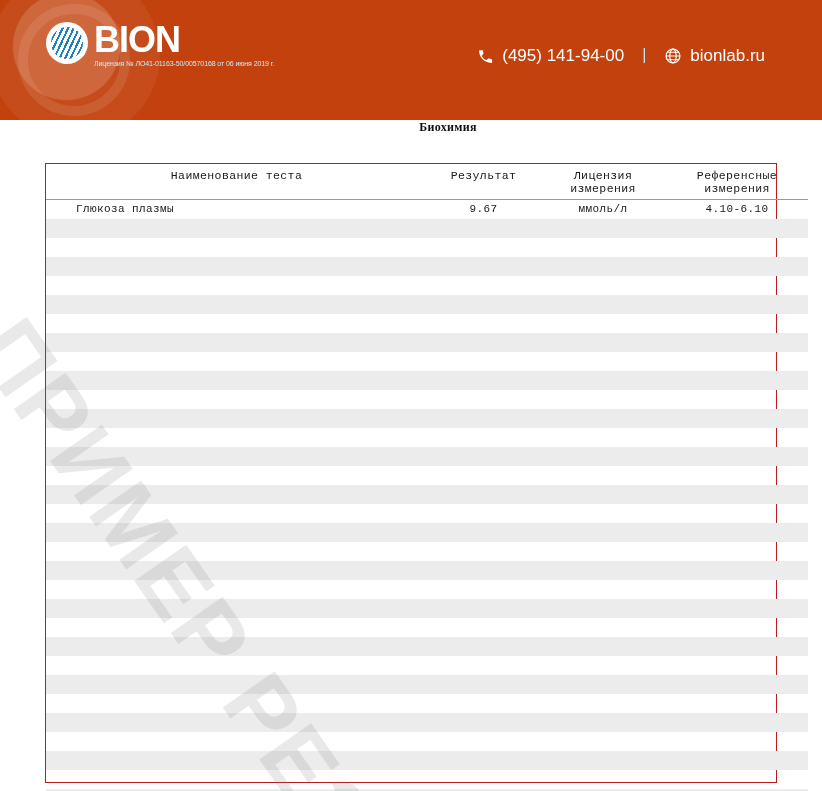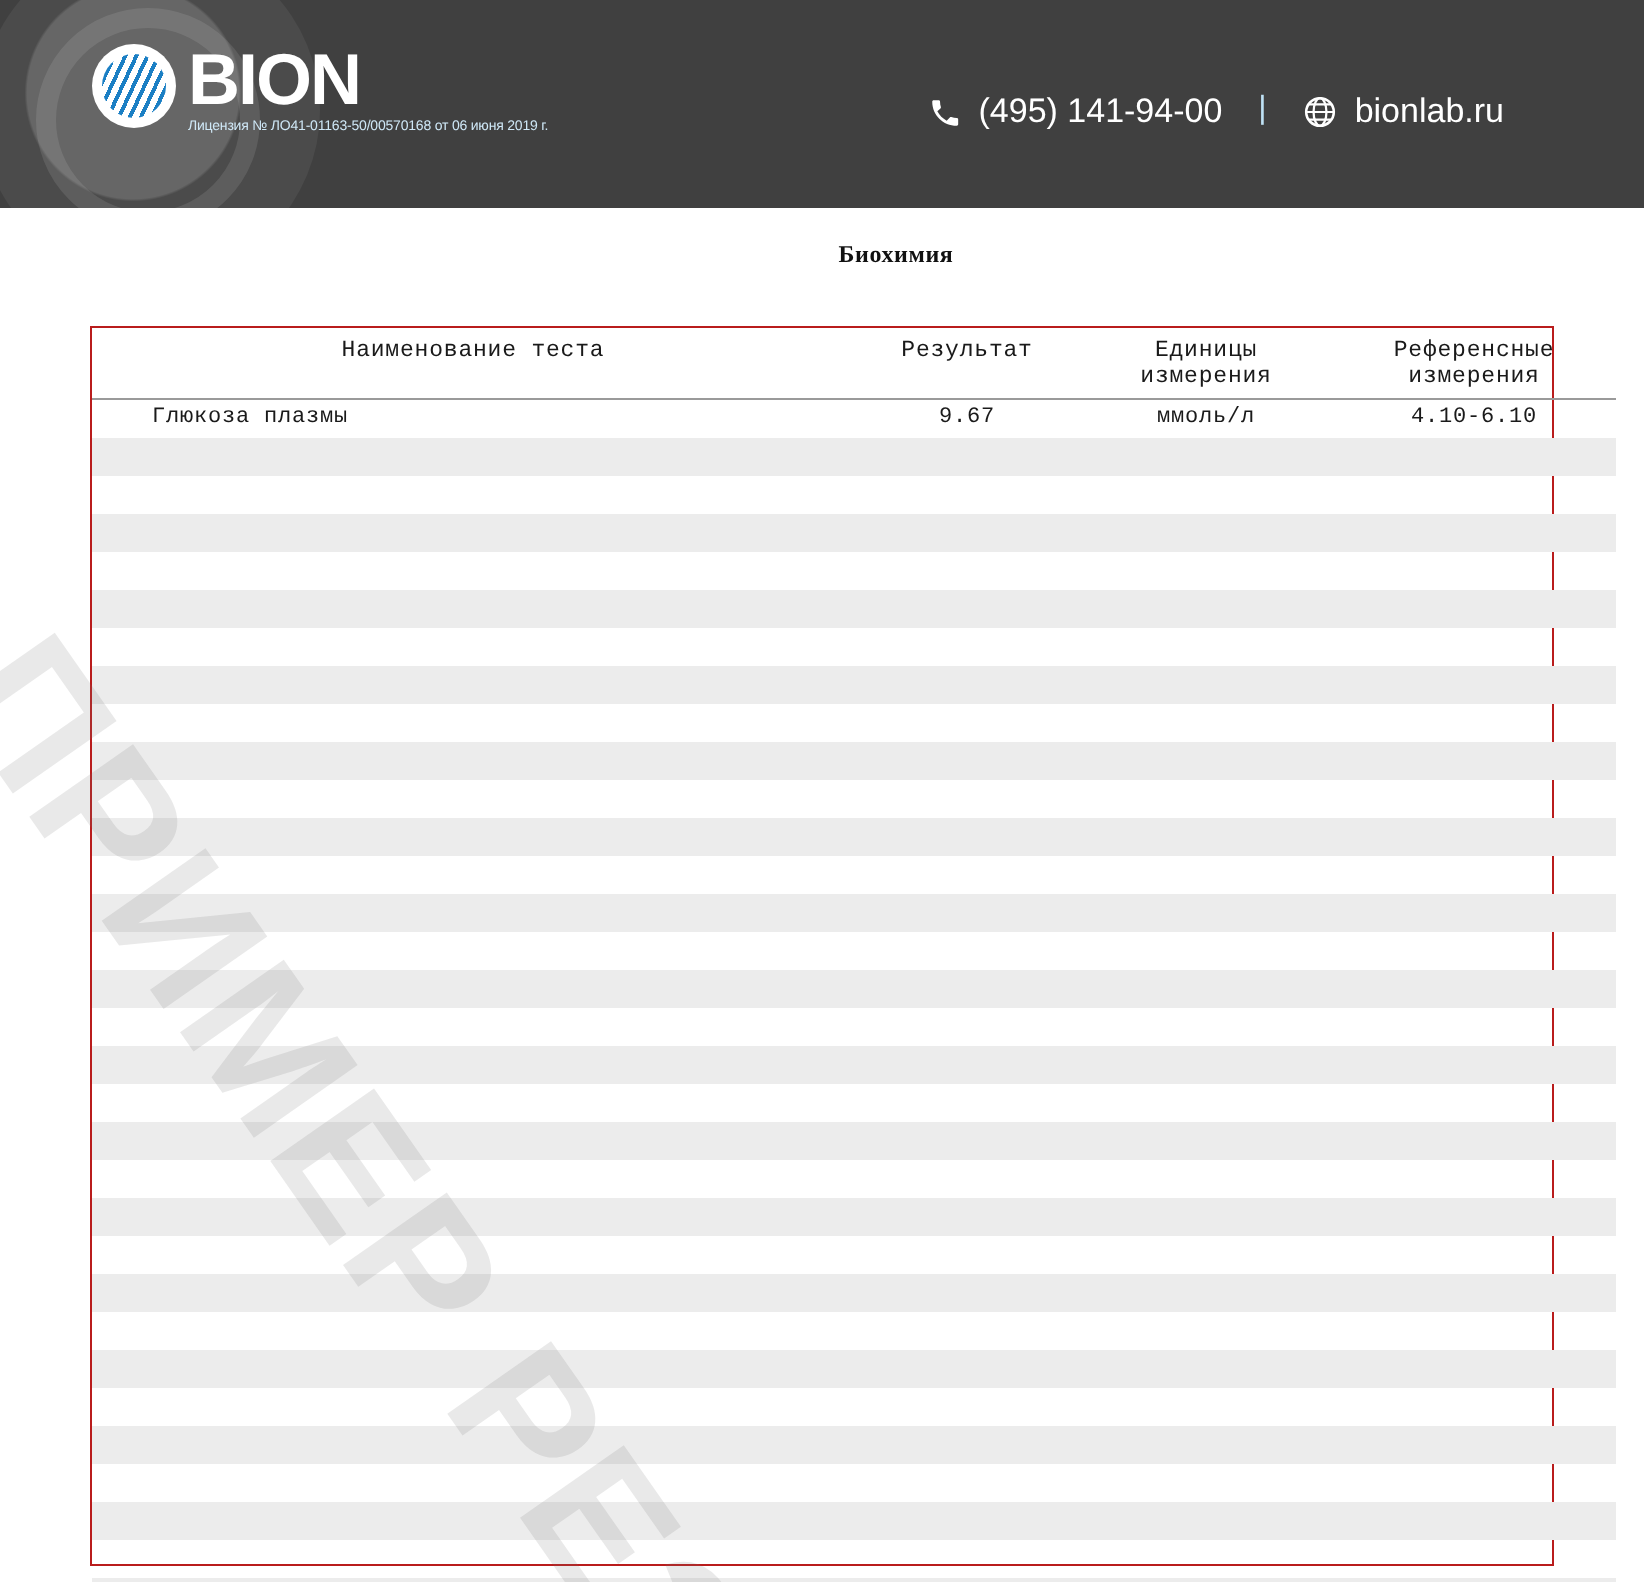--- a/index.html
+++ b/index.html
@@ -14,22 +14,22 @@
     position: relative;
     overflow: hidden;
   }
 
   
   .header {
     position: absolute;
     left: 0;
     top: 0;
     width: 822px;
-    height: 104px;
-    background: #404040;
+    height: 120px;
+    background: #c2410c;
     overflow: hidden;
   }
   .header-deco {
     position: absolute;
     left: -10px;
     top: -30px;
     width: 170px;
     height: 170px;
     border-radius: 50%;
     background: radial-gradient(circle at 45% 45%, rgba(255,255,255,0.20) 0 40%, rgba(255,255,255,0.06) 41% 100%);
@@ -93,21 +93,21 @@
   .brand-lic {
     font-size: 7px;
     color: #cfe8f7;
     line-height: 10px;
     margin-top: 1px;
     letter-spacing: -0.1px;
   }
 
   .contacts {
     position: absolute;
-    right: 70px;
+    right: 57px;
     top: 46px;
     display: flex;
     color: #ffffff;
     font-size: 17px;
   }
   .contacts .ico {
     display: inline-flex;
     align-items: center;
     justify-content: center;
     margin-right: 8px;
@@ -252,21 +252,21 @@
       <tr class="head-row">
         <th class="col-name">
           <div>Наименование теста</div>
           <div></div>
         </th>
         <th class="col-result">
           <div>Результат</div>
           <div></div>
         </th>
         <th class="col-units">
-          <div>Единицы</div>
+          <div>Лицензия</div>
           <div>измерения</div>
         </th>
         <th class="col-ref">
           <div>Референсные</div>
           <div>измерения</div>
         </th>
       </tr>
     </thead>
     <tbody id="results-body">
 

